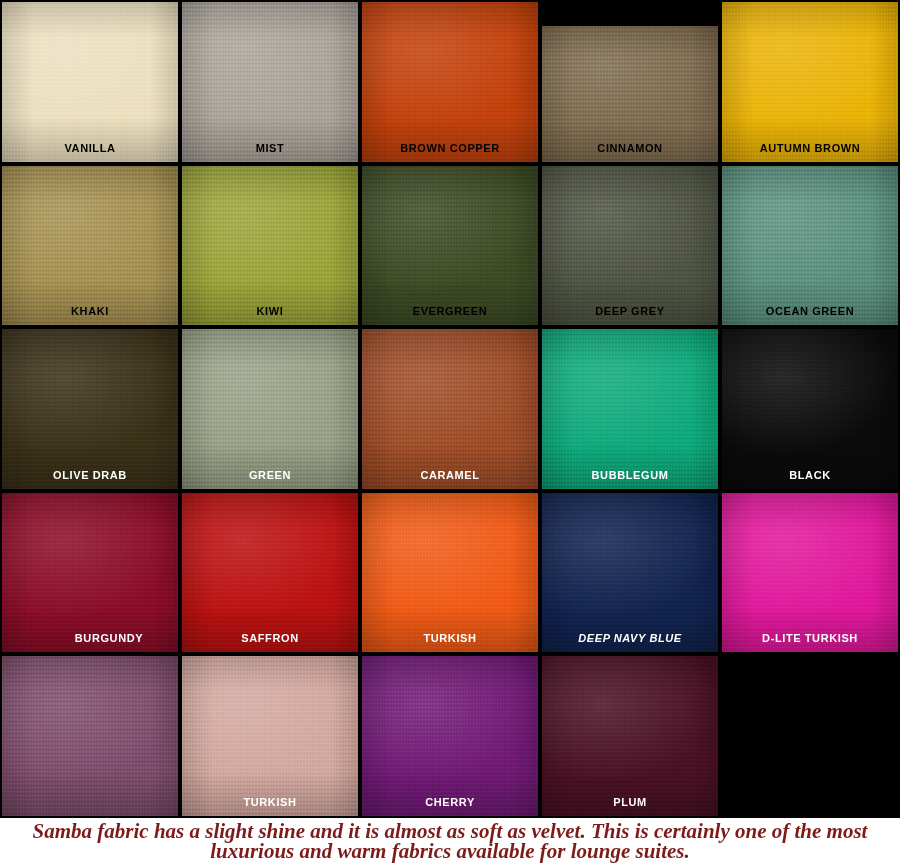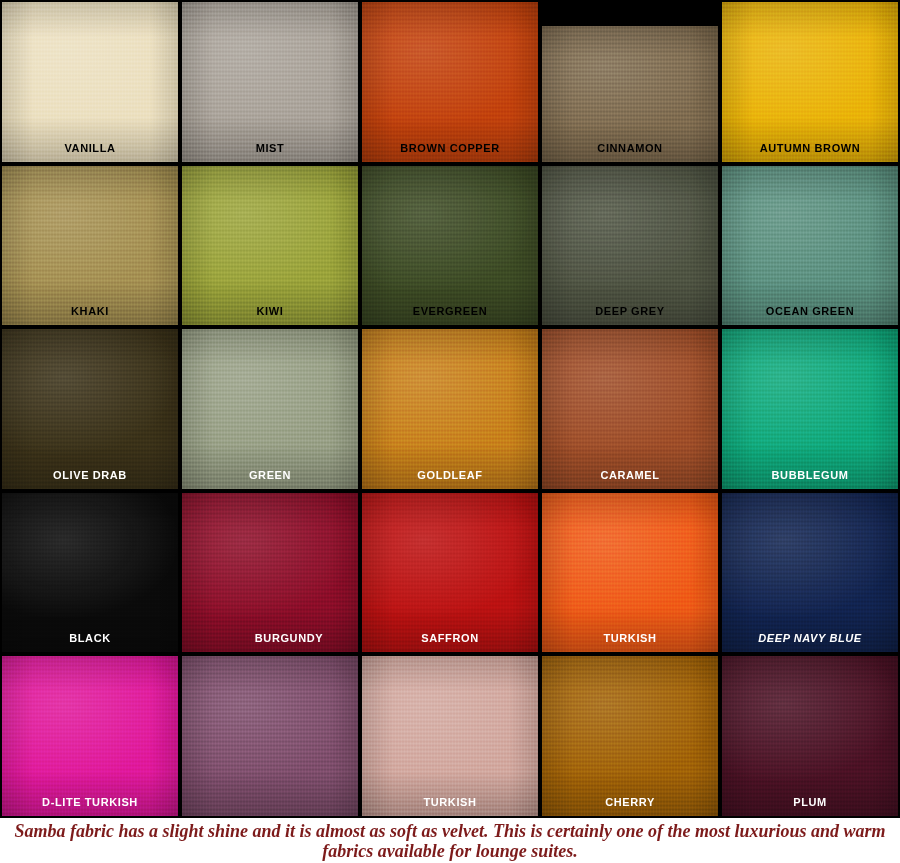--- a/index.html
+++ b/index.html
@@ -95,21 +95,21 @@
   
   #caption {
     position:absolute;
     left:0; top:818px;
     width:900px; height:45px;
     background:#ffffff;
     color:#7d1b1b;
     font-family:"Liberation Serif", serif;
     font-style:italic;
     font-weight:bold;
-    font-size:18px;
+    font-size:21px;
     line-height:20px;
     text-align:center;
     padding:3px 12px 0 12px;
   }
 </style>
 </head>
 <body>
 
 <div id="page">
 
@@ -167,25 +167,20 @@
       <div class="swatch" style="background: rgb(58, 49, 24);">
         <div class="sheen"></div>
         <div class="tex"></div>
         <div class="label light">OLIVE DRAB</div>
       </div>
       <div class="swatch" style="background: rgb(152, 160, 134);">
         <div class="sheen"></div>
         <div class="tex"></div>
         <div class="label light">GREEN</div>
       </div>
-      <div class="swatch" style="background: rgb(200, 128, 26);">
-        <div class="sheen"></div>
-        <div class="tex"></div>
-        <div class="label light">GOLDLEAF</div>
-      </div>
       <div class="swatch" style="background: rgb(158, 77, 40);">
         <div class="sheen"></div>
         <div class="tex"></div>
         <div class="label light">CARAMEL</div>
       </div>
       <div class="swatch" style="background: rgb(15, 169, 123);">
         <div class="sheen"></div>
         <div class="tex"></div>
         <div class="label light">BUBBLEGUM</div>
       </div>
@@ -221,21 +216,21 @@
       </div>
       <div class="swatch" style="background: rgb(125, 77, 107);">
         <div class="sheen"></div>
         <div class="tex"></div>
       </div>
       <div class="swatch" style="background: rgb(210, 168, 159);">
         <div class="sheen"></div>
         <div class="tex"></div>
         <div class="label light">TURKISH</div>
       </div>
-      <div class="swatch" style="background: #a16207;">
+      <div class="swatch" style="background: #701a75;">
         <div class="sheen"></div>
         <div class="tex"></div>
         <div class="label light">CHERRY</div>
       </div>
       <div class="swatch" style="background: rgb(74, 17, 36);">
         <div class="sheen"></div>
         <div class="tex"></div>
         <div class="label light">PLUM</div>
       </div>
     </div>

